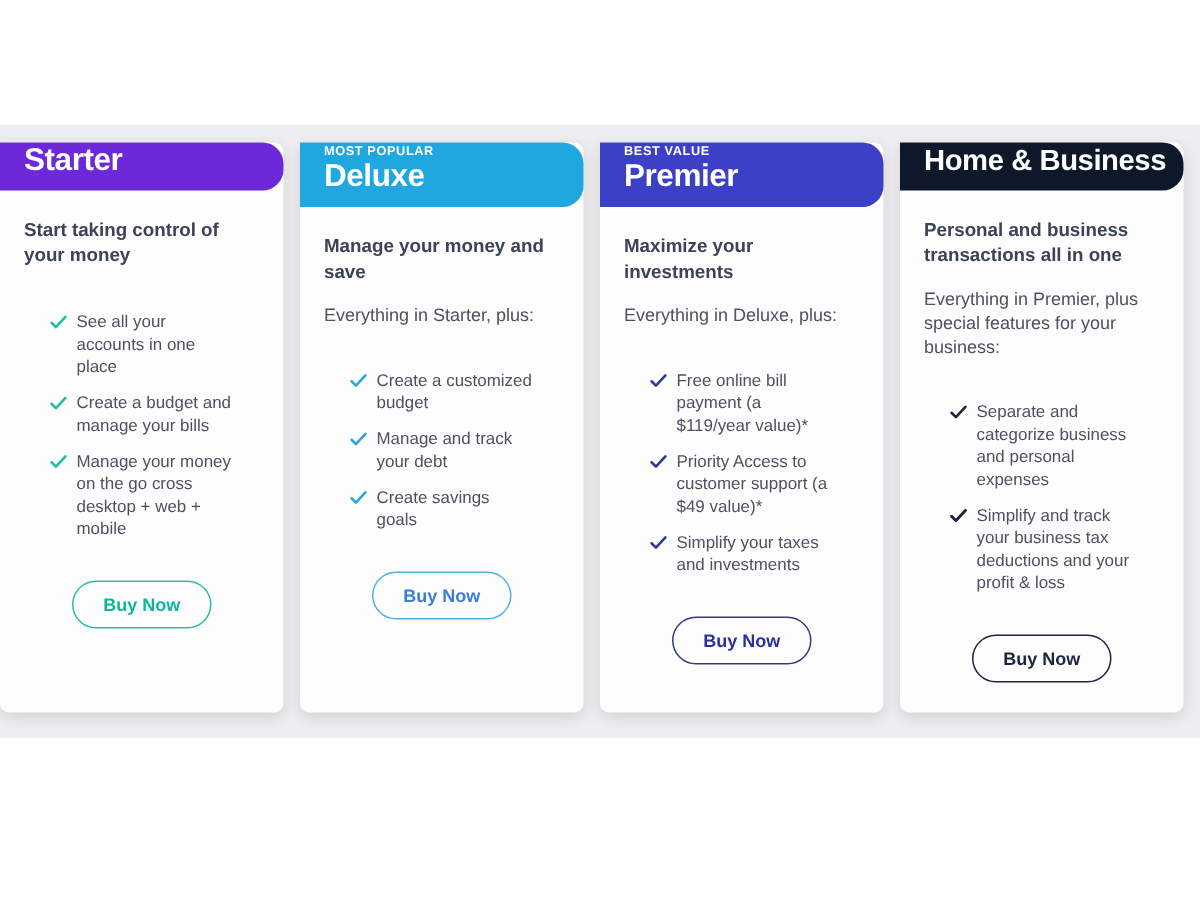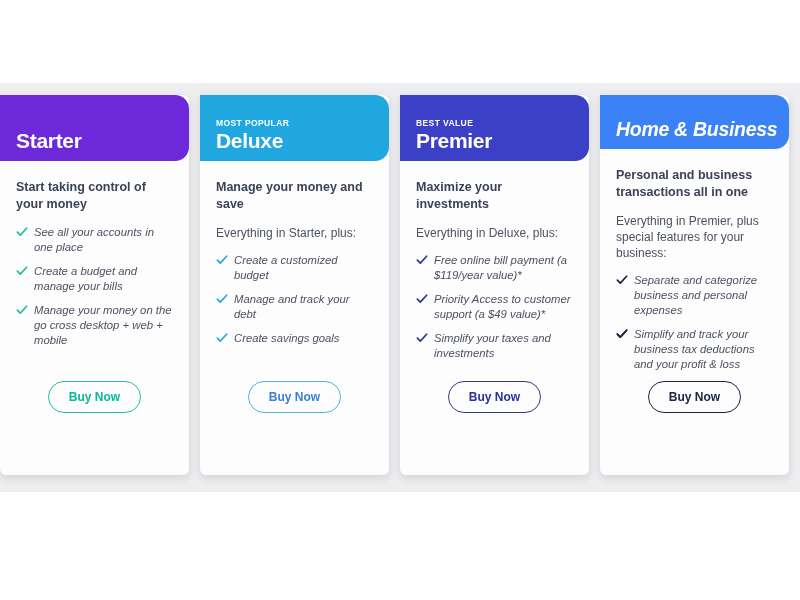--- a/index.html
+++ b/index.html
@@ -107,23 +107,22 @@
 
   .everything {
     color: #4b5161;
     font-size: 12px;
     line-height: 16px;
     margin: 0 0 12px 0;
   }
 
   .features {
     list-style: none;
-    margin: 0;
+    margin: 17px;
     padding: 0;
-    font-style: italic;
   }
 
   .feature {
     position: relative;
     padding-left: 18px;
     margin-bottom: 9px;
     color: #4b5161;
     font-size: 11.3px;
     line-height: 15px;
   }
@@ -252,21 +251,21 @@
                   <path d="M1.6 7.2 L5 10.6 L12.4 2.6" fill="none" stroke="#2f3a8f" stroke-width="2" stroke-linecap="round" stroke-linejoin="round"></path>
                 </svg>
               </span><span>Simplify your taxes and investments</span></li>
           </ul>
           <div class="btn-wrap">
             <button class="buy-btn" style="color: rgb(42, 48, 158); border-color: rgb(52, 58, 126);">Buy Now</button>
           </div>
         </div>
       </div>
       <div class="card">
-        <div class="card-header" style="background: #3b82f6; font-style: italic;">
+        <div class="card-header" style="background: #0f172a;">
           <div class="plan-name small">Home &amp; Business</div>
         </div>
         <div class="card-body">
           <p class="tagline">Personal and business transactions all in one</p>
           <p class="everything">Everything in Premier, plus special features for your business:</p>
           <ul class="features">
             <li class="feature"><span class="check">
                 <svg viewBox="0 0 14 14" xmlns="http://www.w3.org/2000/svg">
                   <path d="M1.6 7.2 L5 10.6 L12.4 2.6" fill="none" stroke="#1c2440" stroke-width="2" stroke-linecap="round" stroke-linejoin="round"></path>
                 </svg>

